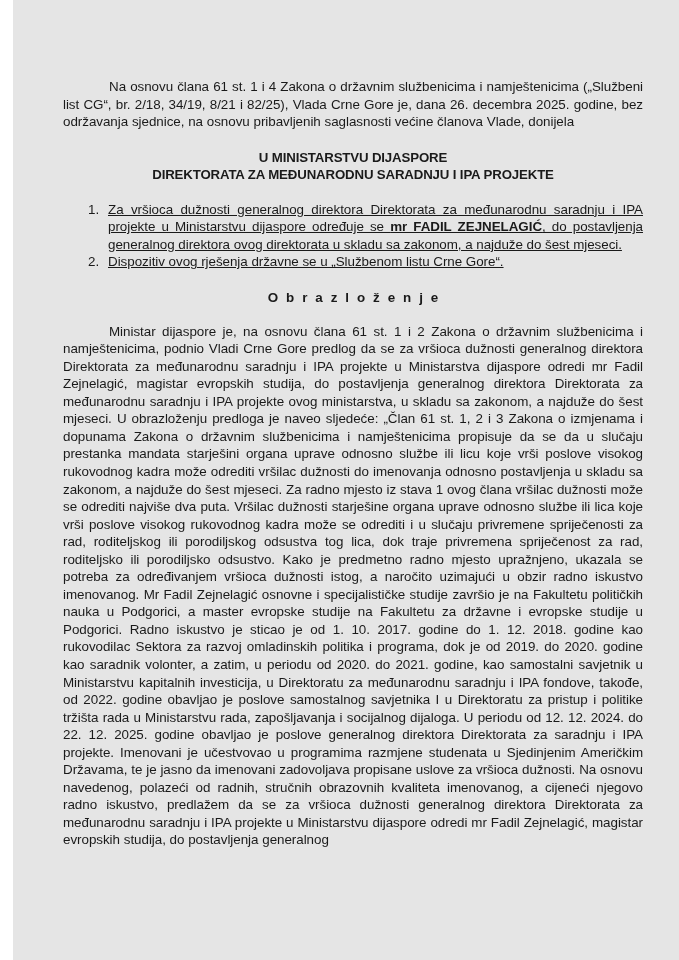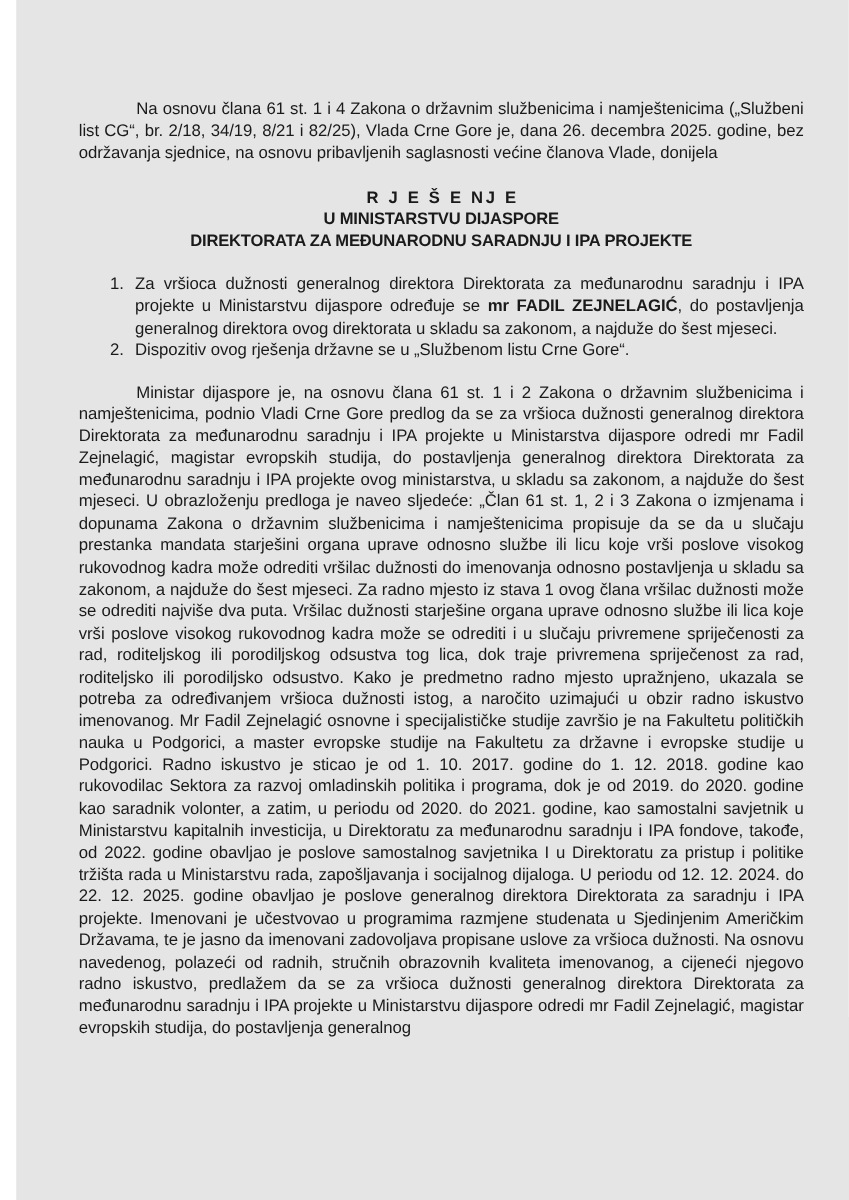--- a/index.html
+++ b/index.html
@@ -92,20 +92,21 @@
     text-align: left;
     font-size: 13.4px;
     line-height: 17.55px;
     letter-spacing: -0.04px;
   }
   .num-list li + li {
     margin-top: 0;
   }
   .num-list li .li-text {
     display: block;
+    text-decoration: underline;
   }
 
   b, strong { font-weight: bold; }
 
   
   .section-heading {
     margin: 18px 0 0 0;
     text-align: center;
     font-weight: bold;
     font-size: 13.4px;
@@ -120,33 +121,33 @@
 </style>
 </head>
 <body>
 
 <div class="page">
   <div class="doc-body">
 
     <p class="para indent intro">Na osnovu člana 61 st. 1 i 4 Zakona o državnim službenicima i namještenicima („Službeni list CG“, br. 2/18, 34/19, 8/21 i 82/25), Vlada Crne Gore je, dana 26. decembra 2025. godine, bez održavanja sjednice, na osnovu pribavljenih saglasnosti većine članova Vlade, donijela</p>
 
     <div class="title-block">
-      <div class="title-main">R J E Š E NJ E</div>
       <div class="title-sub">U MINISTARSTVU DIJASPORE</div>
       <div class="title-sub">DIREKTORATA ZA MEĐUNARODNU SARADNJU I IPA PROJEKTE</div>
     </div>
 
     <ol class="num-list">
       <li>
         <span class="marker">1.</span>
         <span class="li-text"><span>Za vršioca dužnosti generalnog direktora Direktorata za međunarodnu saradnju i IPA projekte u Ministarstvu dijaspore određuje se </span><b>mr FADIL ZEJNELAGIĆ</b><span>, do postavljenja generalnog direktora ovog direktorata u skladu sa zakonom, a najduže do šest mjeseci.</span></span>
       </li>
       <li>
         <span class="marker">2.</span>
         <span class="li-text"><span>Dispozitiv ovog rješenja državne se u „Službenom listu Crne Gore“.</span><b></b><span></span></span>
       </li>
     </ol>
 
+    <div class="section-heading">O b r a z l o ž e n j e</div>
 
     <p class="para indent obrazlozenje-body">Ministar dijaspore je, na osnovu člana 61 st. 1 i 2 Zakona o državnim službenicima i namještenicima, podnio Vladi Crne Gore predlog da se za vršioca dužnosti generalnog direktora Direktorata za međunarodnu saradnju i IPA projekte u Ministarstva dijaspore odredi mr Fadil Zejnelagić, magistar evropskih studija, do postavljenja generalnog direktora Direktorata za međunarodnu saradnju i IPA projekte ovog ministarstva, u skladu sa zakonom, a najduže do šest mjeseci. U obrazloženju predloga je naveo sljedeće: „Član 61 st. 1, 2 i 3 Zakona o izmjenama i dopunama Zakona o državnim službenicima i namještenicima propisuje da se da u slučaju prestanka mandata starješini organa uprave odnosno službe ili licu koje vrši poslove visokog rukovodnog kadra može odrediti vršilac dužnosti do imenovanja odnosno postavljenja u skladu sa zakonom, a najduže do šest mjeseci. Za radno mjesto iz stava 1 ovog člana vršilac dužnosti može se odrediti najviše dva puta. Vršilac dužnosti starješine organa uprave odnosno službe ili lica koje vrši poslove visokog rukovodnog kadra može se odrediti i u slučaju privremene spriječenosti za rad, roditeljskog ili porodiljskog odsustva tog lica, dok traje privremena spriječenost za rad, roditeljsko ili porodiljsko odsustvo. Kako je predmetno radno mjesto upražnjeno, ukazala se potreba za određivanjem vršioca dužnosti istog, a naročito uzimajući u obzir radno iskustvo imenovanog. Mr Fadil Zejnelagić osnovne i specijalističke studije završio je na Fakultetu političkih nauka u Podgorici, a master evropske studije na Fakultetu za državne i evropske studije u Podgorici. Radno iskustvo je sticao je od 1. 10. 2017. godine do 1. 12. 2018. godine kao rukovodilac Sektora za razvoj omladinskih politika i programa, dok je od 2019. do 2020. godine kao saradnik volonter, a zatim, u periodu od 2020. do 2021. godine, kao samostalni savjetnik u Ministarstvu kapitalnih investicija, u Direktoratu za međunarodnu saradnju i IPA fondove, takođe, od 2022. godine obavljao je poslove samostalnog savjetnika I u Direktoratu za pristup i politike tržišta rada u Ministarstvu rada, zapošljavanja i socijalnog dijaloga. U periodu od 12. 12. 2024. do 22. 12. 2025. godine obavljao je poslove generalnog direktora Direktorata za saradnju i IPA projekte. Imenovani je učestvovao u programima razmjene studenata u Sjedinjenim Američkim Državama, te je jasno da imenovani zadovoljava propisane uslove za vršioca dužnosti. Na osnovu navedenog, polazeći od radnih, stručnih obrazovnih kvaliteta imenovanog, a cijeneći njegovo radno iskustvo, predlažem da se za vršioca dužnosti generalnog direktora Direktorata za međunarodnu saradnju i IPA projekte u Ministarstvu dijaspore odredi mr Fadil Zejnelagić, magistar evropskih studija, do postavljenja generalnog</p>
 
   </div>
 </div>
 
 </body></html>

